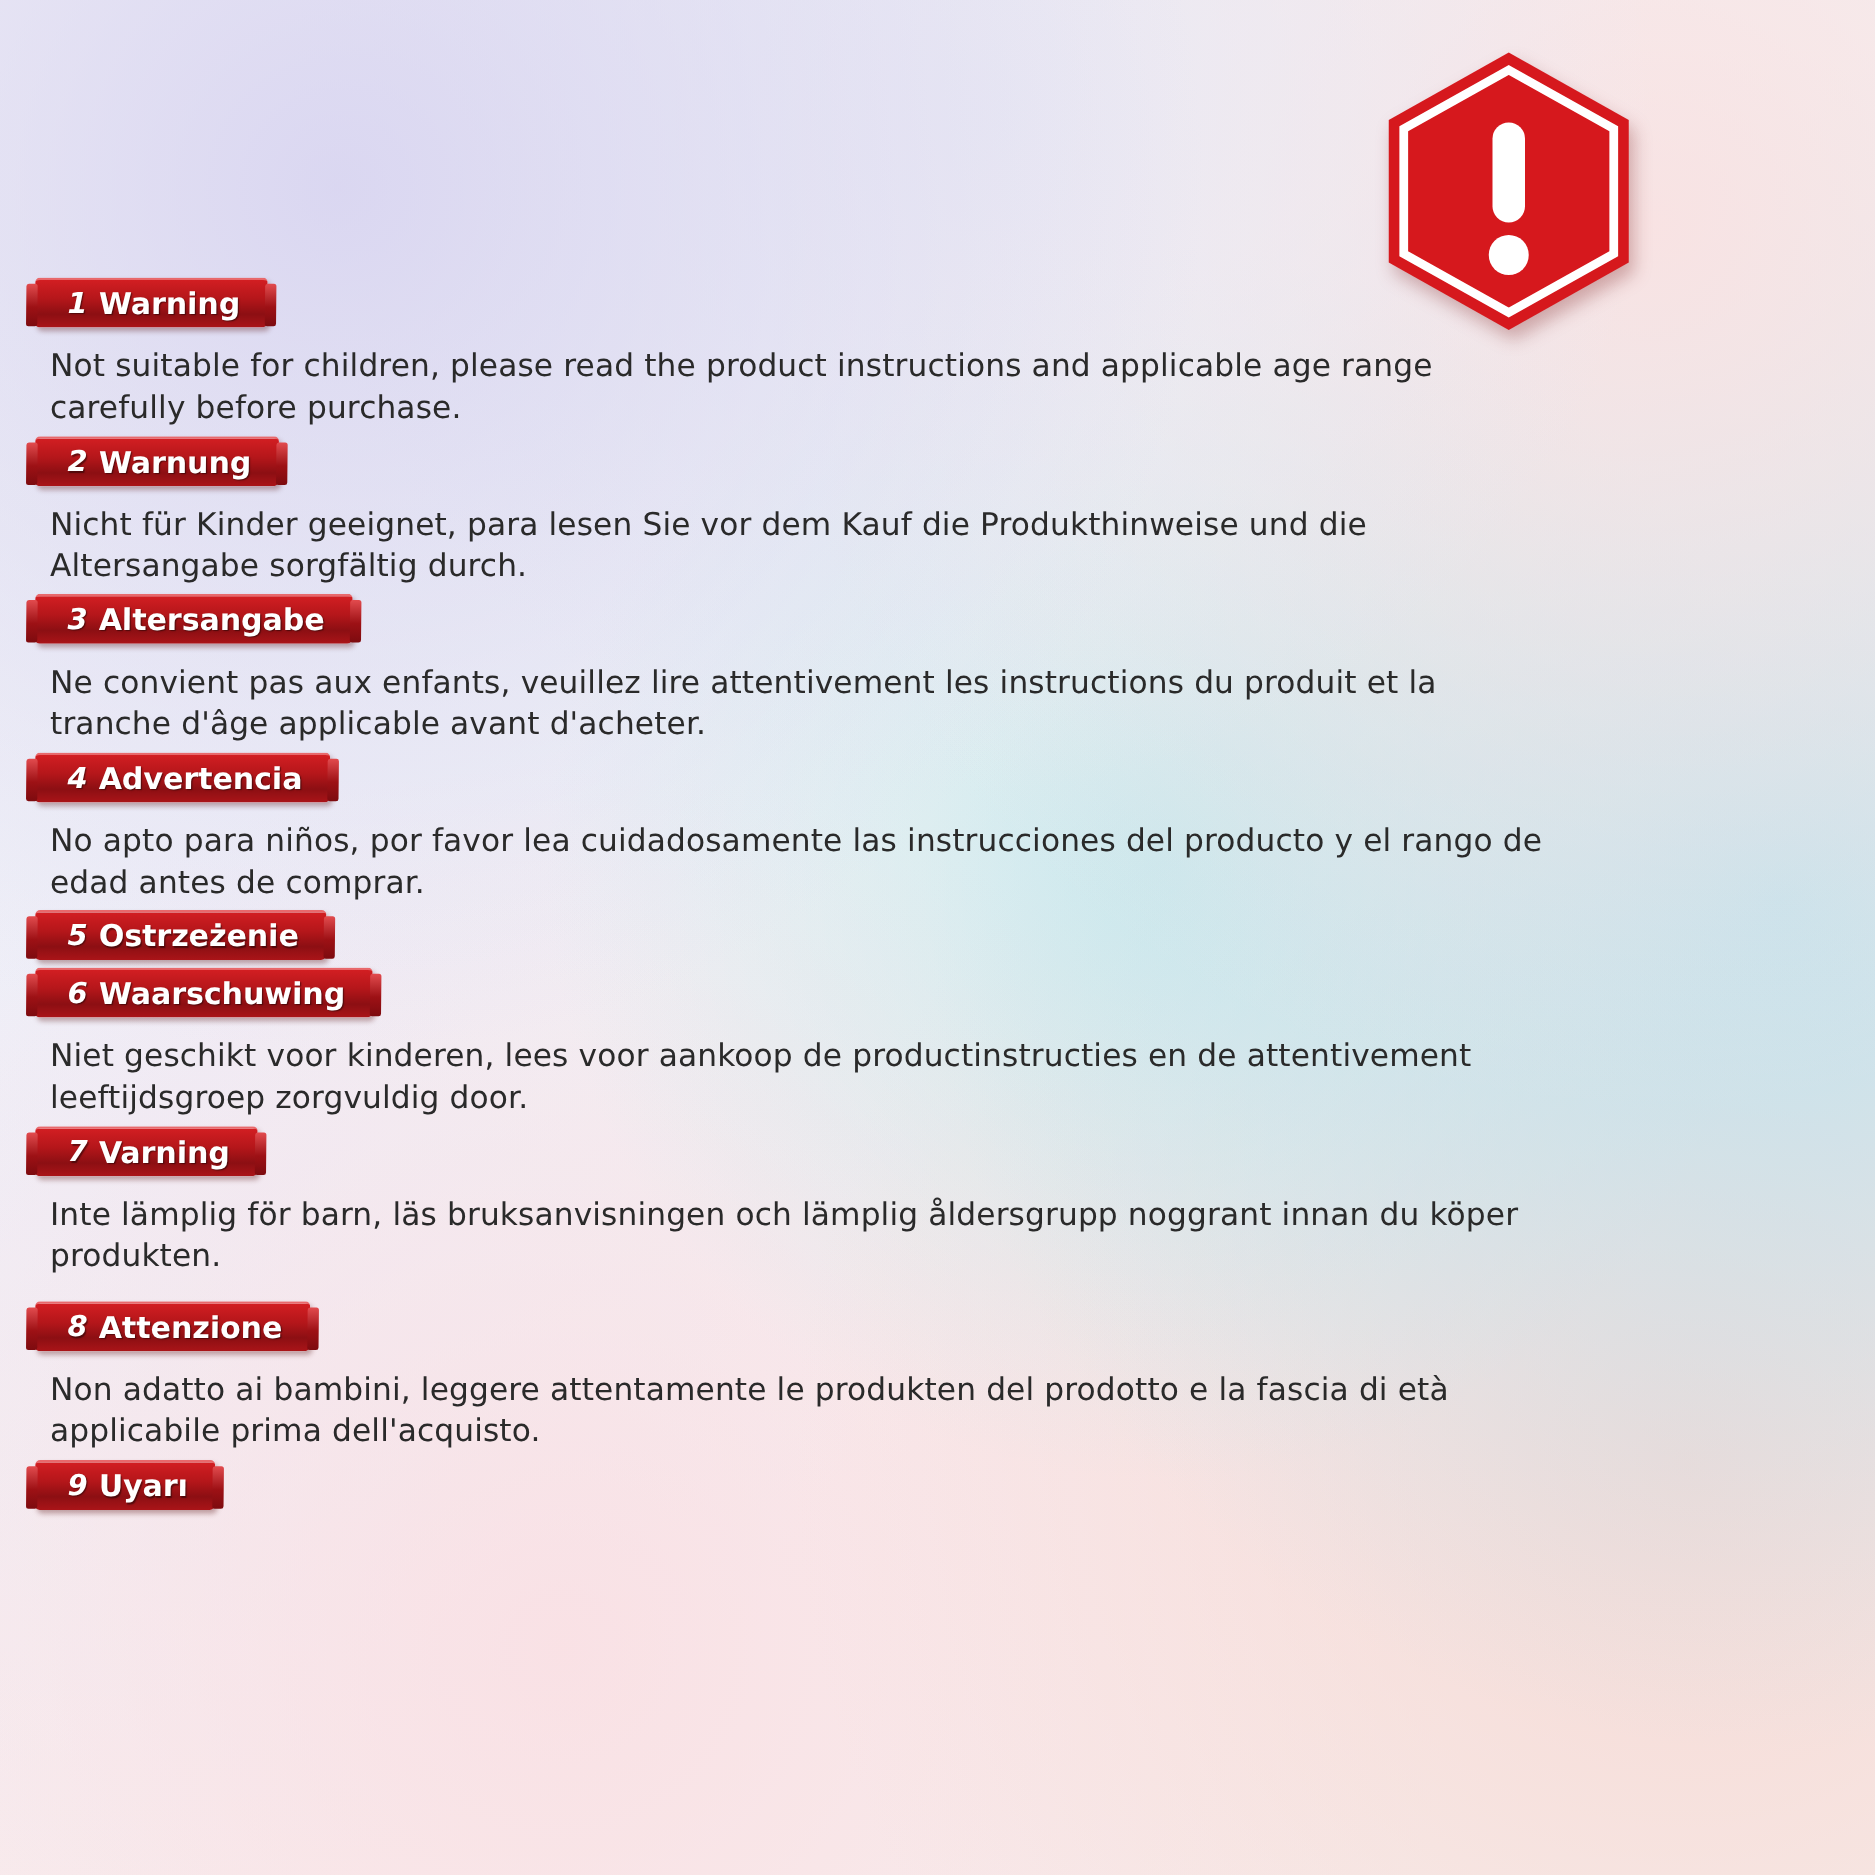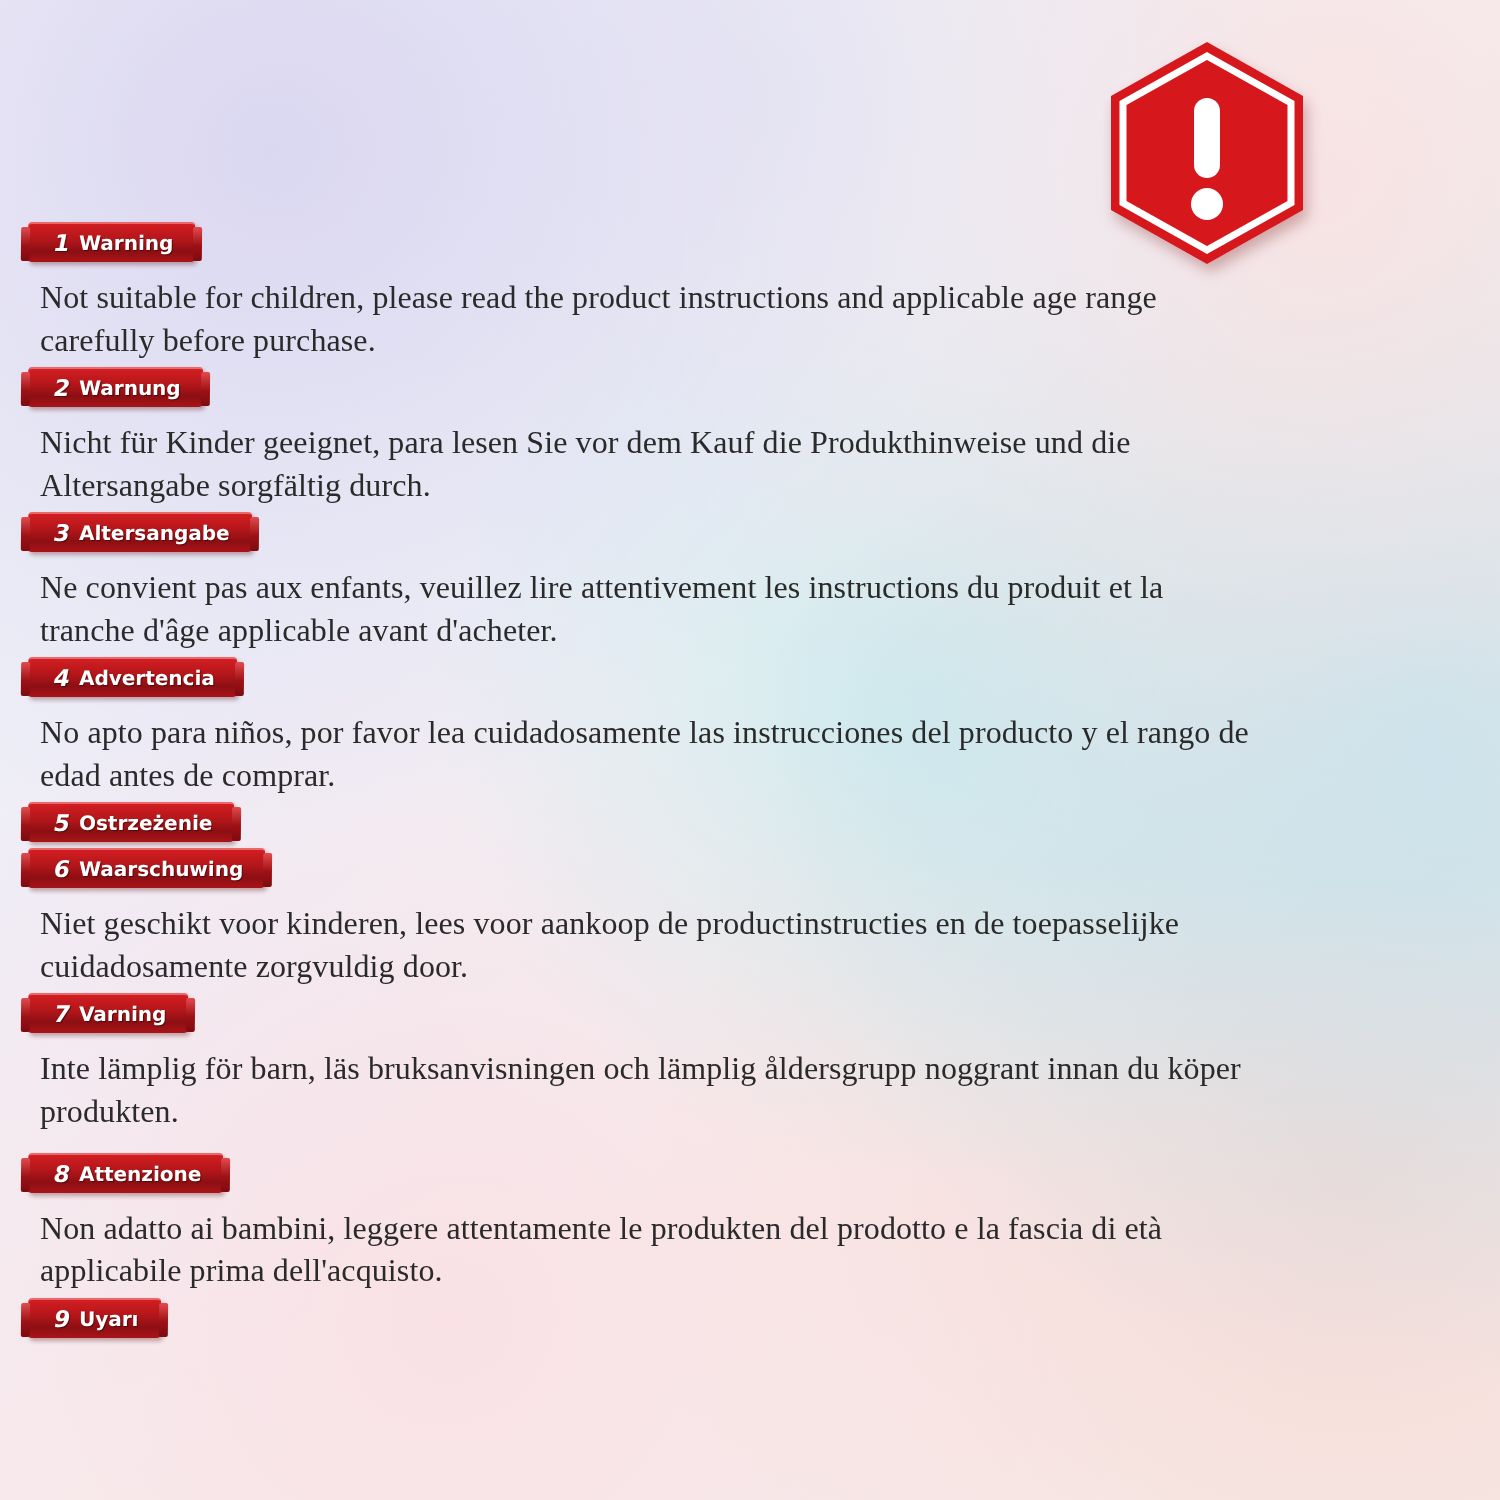--- a/index.html
+++ b/index.html
@@ -89,33 +89,32 @@
   .ribbon .num {
     font-style: italic;
     font-weight: bold;
     font-size: 23px;
     line-height: 1;
     letter-spacing: 0px;
     text-shadow: 1px 1px 1px rgba(0,0,0,0.45);
   }
   .ribbon .word {
     font-weight: bold;
-    font-size: 20px;
+    font-size: 24px;
     line-height: 1;
     text-shadow: 1px 1px 1px rgba(0,0,0,0.45);
   }
 
   .body-text {
     margin: 14px 0 0 0;
     padding: 0 250px 0 40px;
-    font-size: 32px;
+    font-size: 25px;
     line-height: 1.33;
     color: #2a2a2a;
     letter-spacing: 0.1px;
-    font-family: Liberation Serif, serif;
   }
   .block.short .body-text {
   }
   .spacer-sm { height: 14px; }
 </style>
 </head>
 <body>
 
 <div class="page">
 
@@ -179,21 +178,21 @@
       </div>
     </div>
 
     <div class="block">
       <div class="label-wrap">
         <div class="ribbon">
           <span class="num">6</span>
           <span class="word">Waarschuwing</span>
         </div>
       </div>
-      <p class="body-text">Niet geschikt voor kinderen, lees voor aankoop de productinstructies en de toepasselijke cuidadosamente zorgvuldig door.</p>
+      <p class="body-text">Niet geschikt voor kinderen, lees voor aankoop de productinstructies en de attentivement leeftijdsgroep zorgvuldig door.</p>
     </div>
 
     <div class="block short">
       <div class="label-wrap">
         <div class="ribbon">
           <span class="num">7</span>
           <span class="word">Varning</span>
         </div>
       </div>
       <p class="body-text">Inte lämplig för barn, läs bruksanvisningen och lämplig åldersgrupp noggrant innan du köper produkten.</p>

